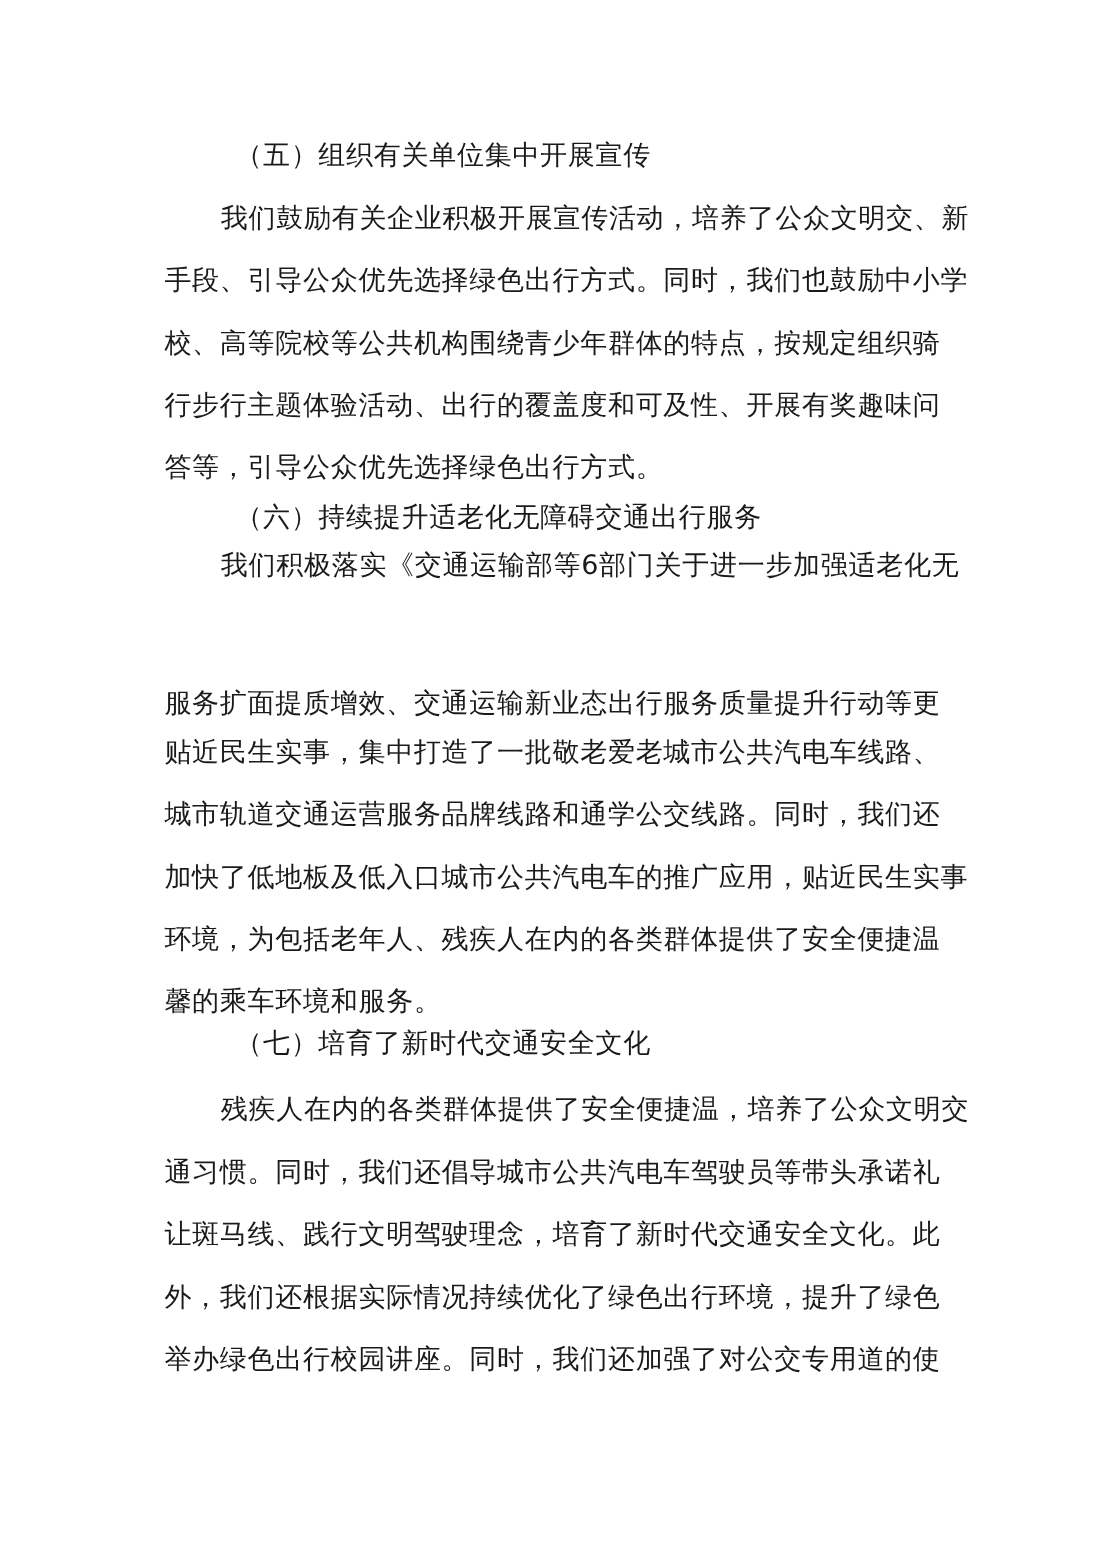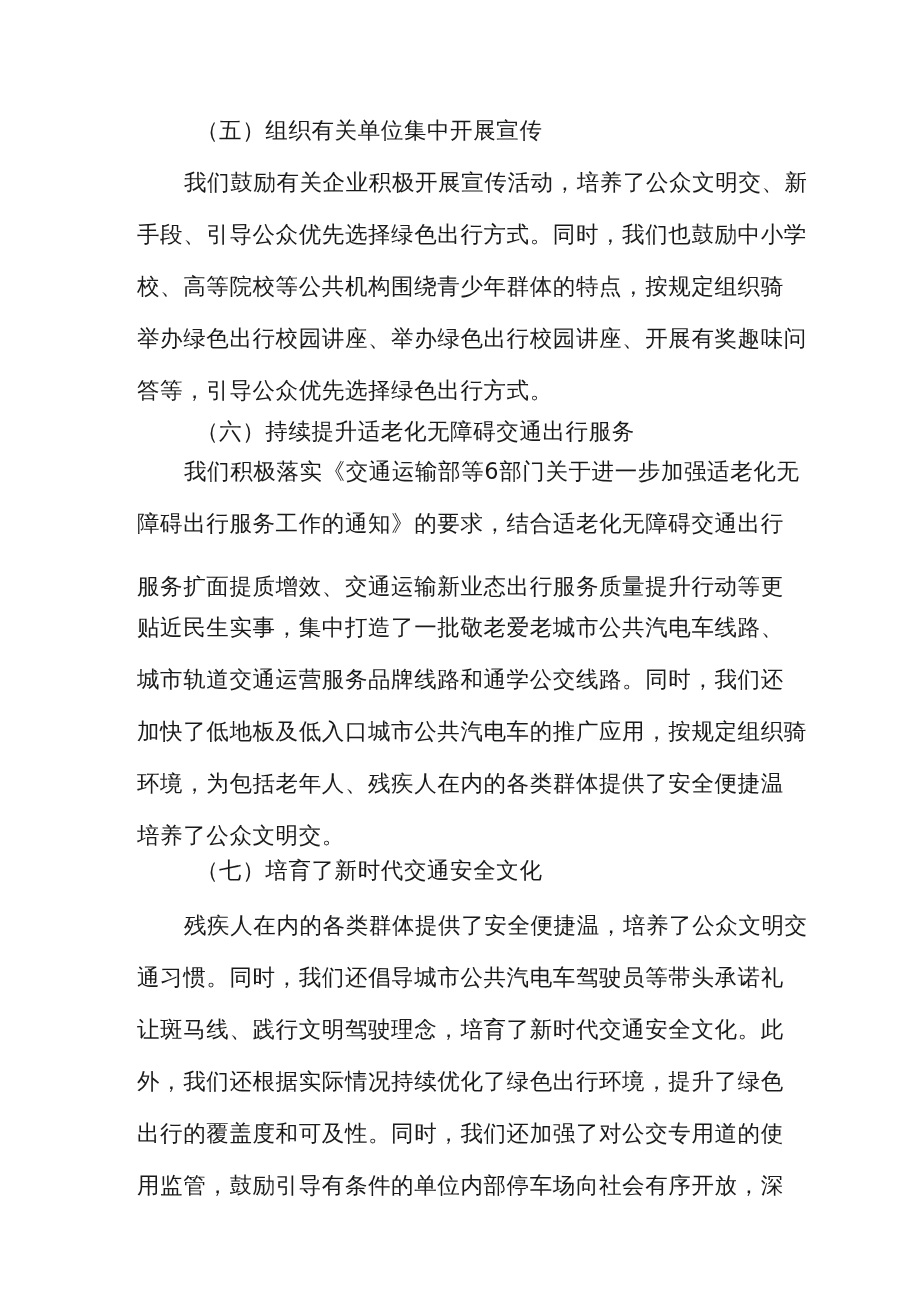--- a/index.html
+++ b/index.html
@@ -23,34 +23,32 @@
 </style>
 </head>
 <body>
 
 <div class="page">
 
   <div class="line heading" style="top:115px">（五）组织有关单位集中开展宣传</div>
   <div class="line first" style="top:167px">我们鼓励有关企业积极开展宣传活动，培养了公众文明交、新</div>
   <div class="line" style="top:219px">手段、引导公众优先选择绿色出行方式。同时，我们也鼓励中小学</div>
   <div class="line" style="top:271px">校、高等院校等公共机构围绕青少年群体的特点，按规定组织骑</div>
-  <div class="line" style="top:323px">举办绿色出行校园讲座、举办绿色出行校园讲座、开展有奖趣味问</div>
+  <div class="line" style="top:323px">行步行主题体验活动、出行的覆盖度和可及性、开展有奖趣味问</div>
   <div class="line" style="top:375px">答等，引导公众优先选择绿色出行方式。</div>
 
   <div class="line heading" style="top:416px">（六）持续提升适老化无障碍交通出行服务</div>
   <div class="line first" style="top:456px">我们积极落实《交通运输部等6部门关于进一步加强适老化无</div>
-  <div class="line" style="top:508px">障碍出行服务工作的通知》的要求，结合适老化无障碍交通出行</div>
   <div class="line" style="top:571px">服务扩面提质增效、交通运输新业态出行服务质量提升行动等更</div>
   <div class="line" style="top:612px">贴近民生实事，集中打造了一批敬老爱老城市公共汽电车线路、</div>
   <div class="line" style="top:664px">城市轨道交通运营服务品牌线路和通学公交线路。同时，我们还</div>
-  <div class="line" style="top:716px">加快了低地板及低入口城市公共汽电车的推广应用，按规定组织骑</div>
+  <div class="line" style="top:716px">加快了低地板及低入口城市公共汽电车的推广应用，贴近民生实事</div>
   <div class="line" style="top:768px">环境，为包括老年人、残疾人在内的各类群体提供了安全便捷温</div>
-  <div class="line" style="top:820px">培养了公众文明交。</div>
+  <div class="line" style="top:820px">馨的乘车环境和服务。</div>
 
   <div class="line heading" style="top:855px">（七）培育了新时代交通安全文化</div>
   <div class="line first" style="top:910px">残疾人在内的各类群体提供了安全便捷温，培养了公众文明交</div>
   <div class="line" style="top:962px">通习惯。同时，我们还倡导城市公共汽电车驾驶员等带头承诺礼</div>
   <div class="line" style="top:1014px">让斑马线、践行文明驾驶理念，培育了新时代交通安全文化。此</div>
   <div class="line" style="top:1066px">外，我们还根据实际情况持续优化了绿色出行环境，提升了绿色</div>
-  <div class="line" style="top:1118px">出行的覆盖度和可及性。同时，我们还加强了对公交专用道的使</div>
-  <div class="line" style="top:1170px">用监管，鼓励引导有条件的单位内部停车场向社会有序开放，深</div>
+  <div class="line" style="top:1118px">举办绿色出行校园讲座。同时，我们还加强了对公交专用道的使</div>
 
 </div>
 
 </body></html>

